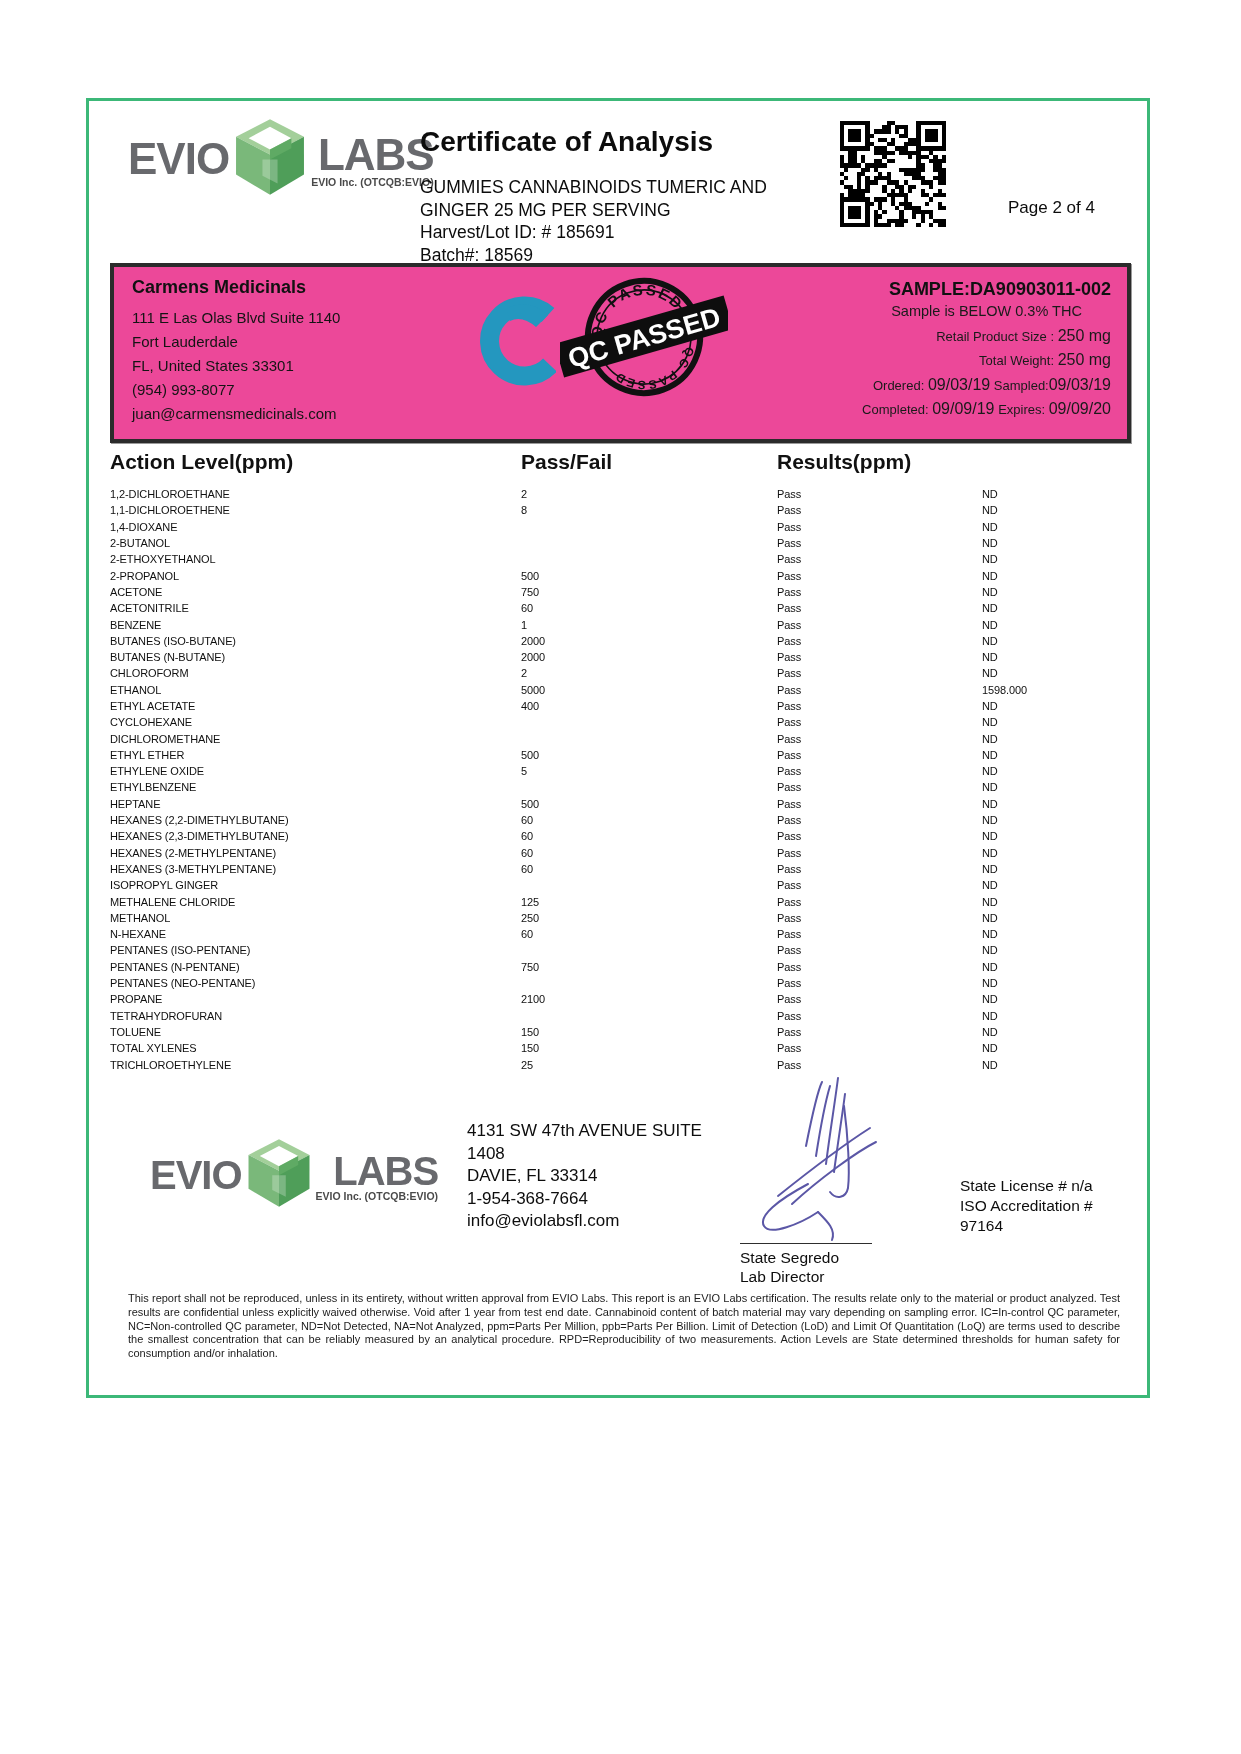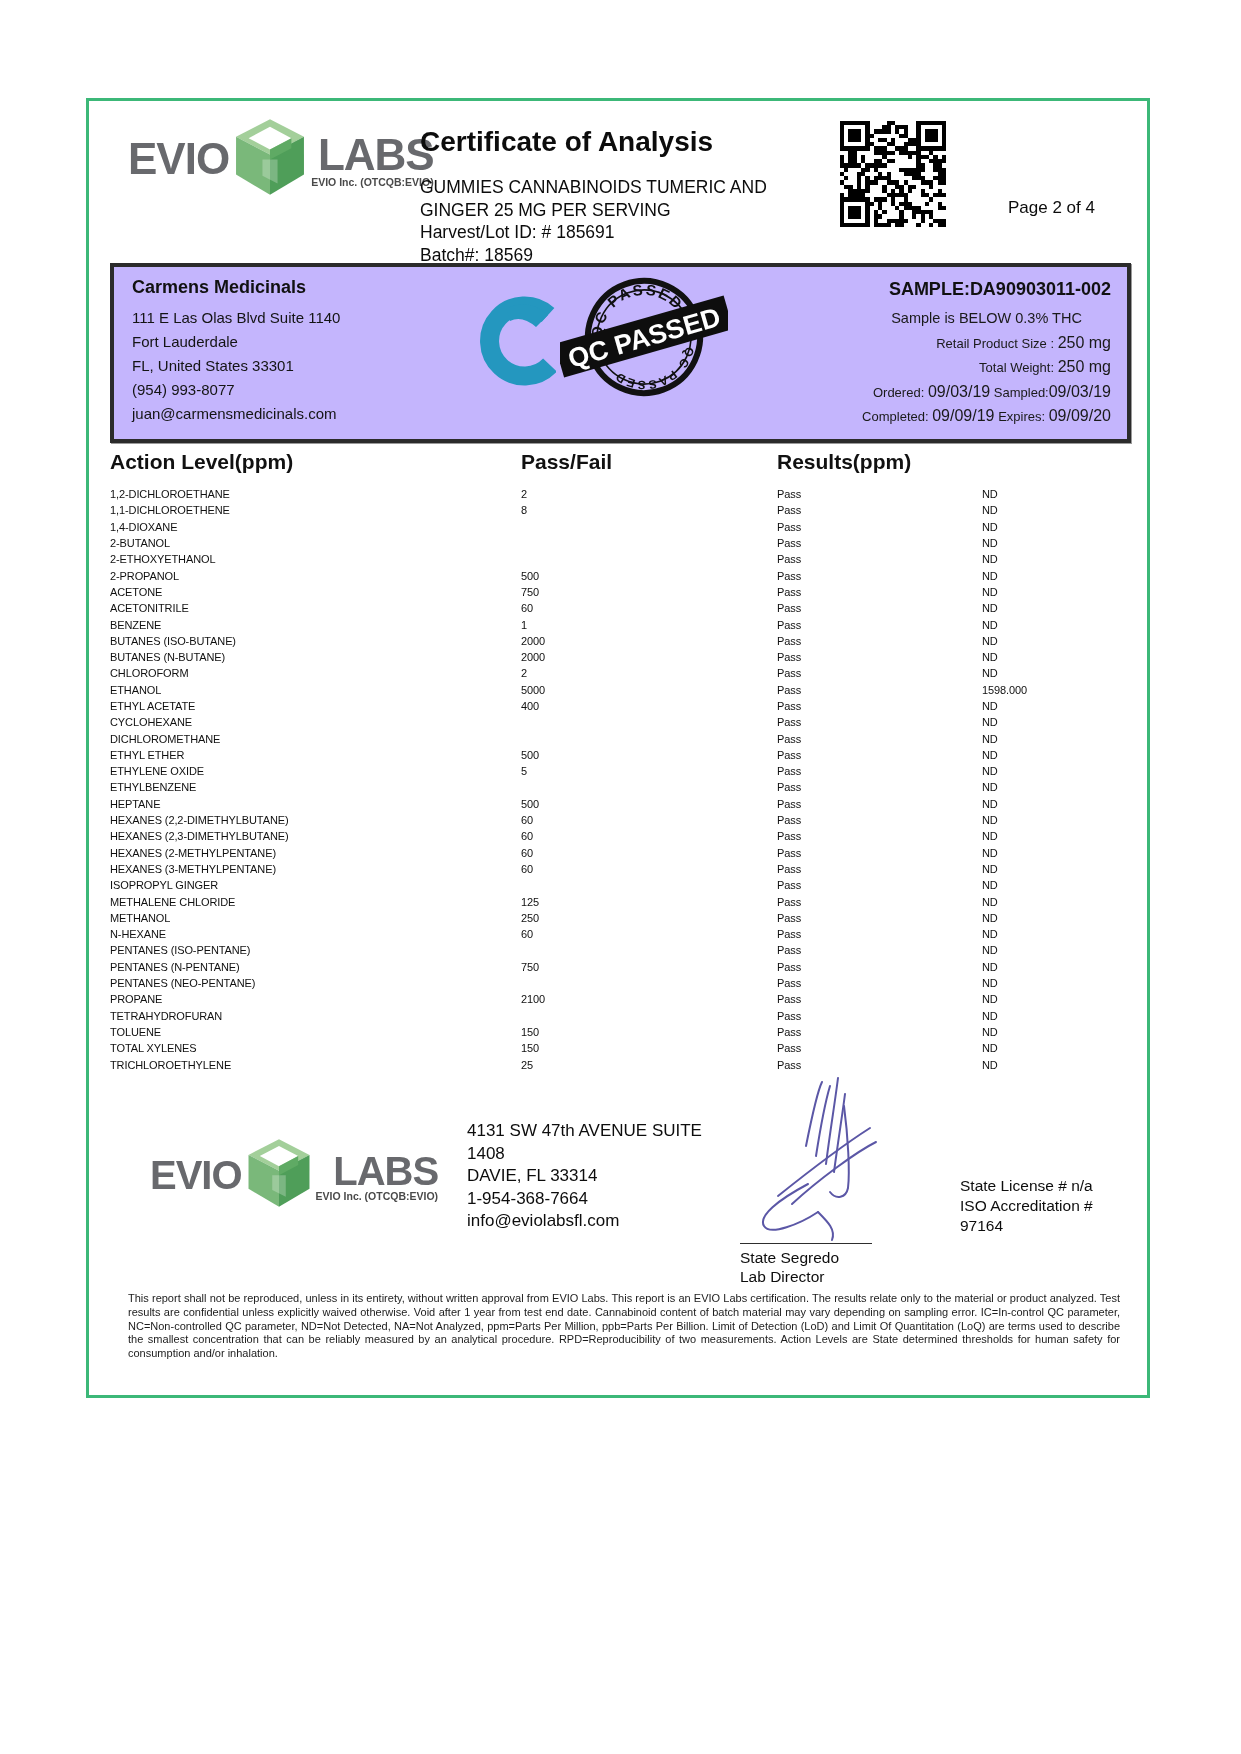--- a/index.html
+++ b/index.html
@@ -19,29 +19,29 @@
   .brand-cube { margin:0 3px; }
   .brand-wrap { display:flex; flex-direction:column; align-items:flex-end; }
   .brand-tagline { font-size:10.5px; font-weight:bold; color:#4a4a4a; margin-top:-4px; }
   .coa-title { position:absolute; left:420px; top:126px; font-size:28px; font-weight:bold; color:#0c0c0c; }
   .product-block { position:absolute; left:420px; top:176px; font-size:17.5px; line-height:22.5px; color:#0c0c0c; }
   .qr { position:absolute; left:840px; top:121px; width:106px; height:106px; }
   .page-num { position:absolute; left:1008px; top:198px; font-size:17px; color:#0c0c0c; }
   
   .info-box {
     position:absolute; left:110px; top:263px; width:1021px; height:180px;
-    border:4px solid #2b2b2b; box-shadow:1px 1px 0 #9a9a9a; background:#c4b5fd;
+    border:4px solid #2b2b2b; box-shadow:1px 1px 0 #9a9a9a; background:#ec4899;
   }
   .client { position:absolute; left:18px; top:10px; }
   .client-name { font-size:18px; font-weight:bold; margin-bottom:8px; }
   .client-line { font-size:15px; line-height:24px; color:#141414; }
   .c-logo { position:absolute; left:362px; top:28px; }
   .qc-stamp { position:absolute; left:446px; top:2px; }
   .sample { position:absolute; right:16px; top:12px; text-align:right; }
-  .sample-id { font-size:18px; font-weight:bold; margin-bottom:7px; }
+  .sample-id { font-size:18px; font-weight:bold; }
   .sample-line { font-size:13px; line-height:23.5px; color:#1a1a1a; }
   .sample-line .val { font-size:16px; }
   
   .thead, .trow { display:grid; grid-template-columns:411px 256px 205px 149px; }
   .thead { position:absolute; left:110px; top:450px; width:1021px; }
   .thead .h1 { font-size:19px; font-weight:bold; }
   .thead .h  { font-size:21px; font-weight:bold; }
   .tbody { position:absolute; left:110px; top:486px; width:1021px; display:flex; flex-direction:column; }
   .trow { height:16.3px; font-size:11px; letter-spacing:-0.1px; color:#101010; align-items:center; }
   

